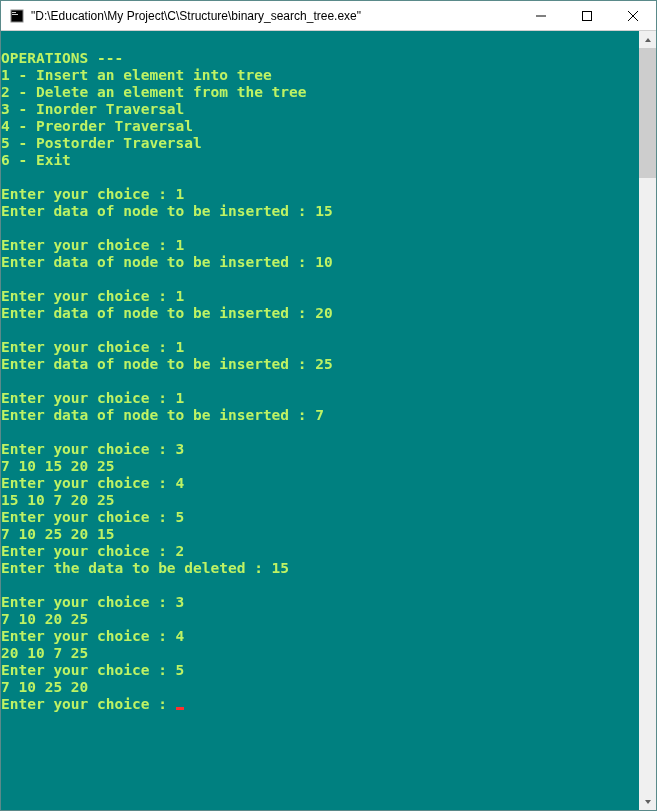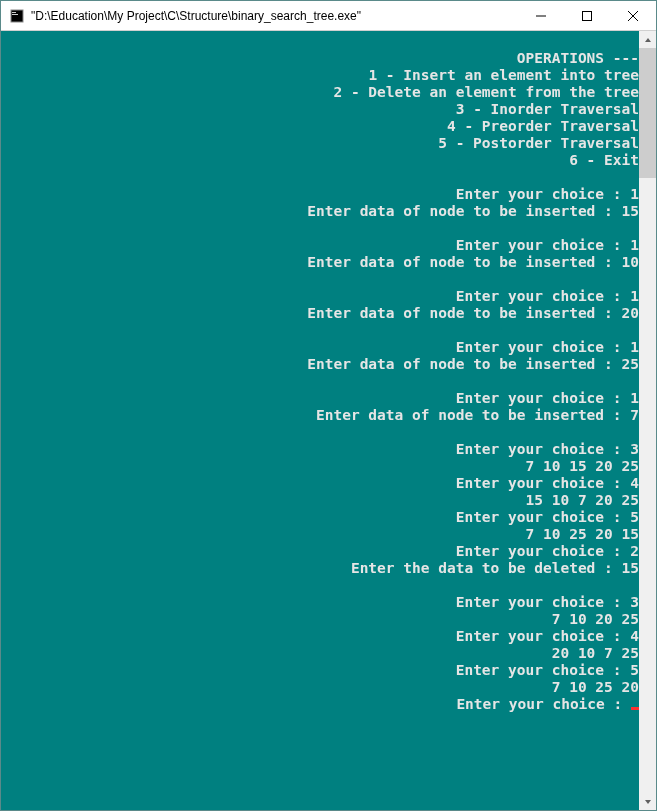--- a/index.html
+++ b/index.html
@@ -75,25 +75,24 @@
       display: flex;
       background: #008080;
       overflow: hidden;
     }
     .console-content {
       flex: 1;
       padding: 2px 0 0 0;
       font-family: "Consolas", "Lucida Console", monospace;
       font-size: 14.5px;
       line-height: 17px;
-      color: #e5e5e5;
+      color: #bef264;
       font-weight: bold;
       white-space: pre;
       overflow: hidden;
-      text-align: right;
     }
     .console-line {
       min-height: 17px;
     }
     .cursor {
       display: inline-block;
       width: 8px;
       height: 3px;
       background: #ff3030;
       vertical-align: baseline;

